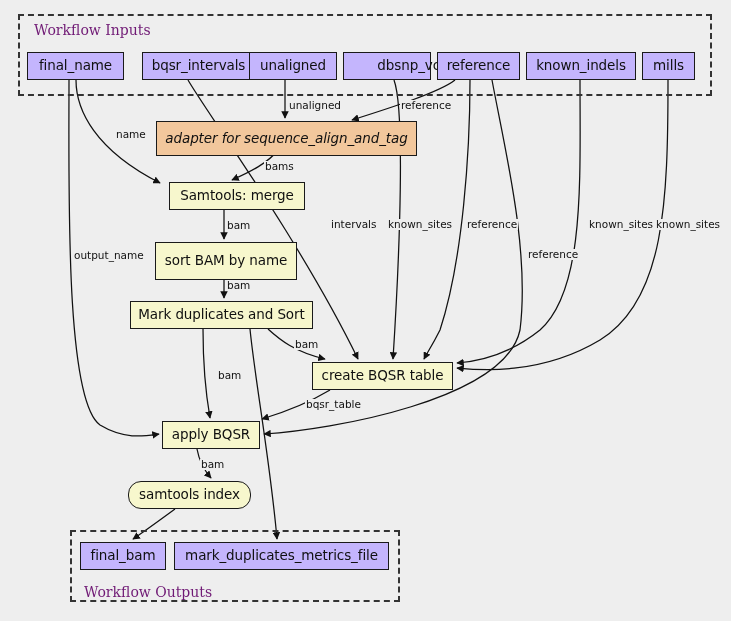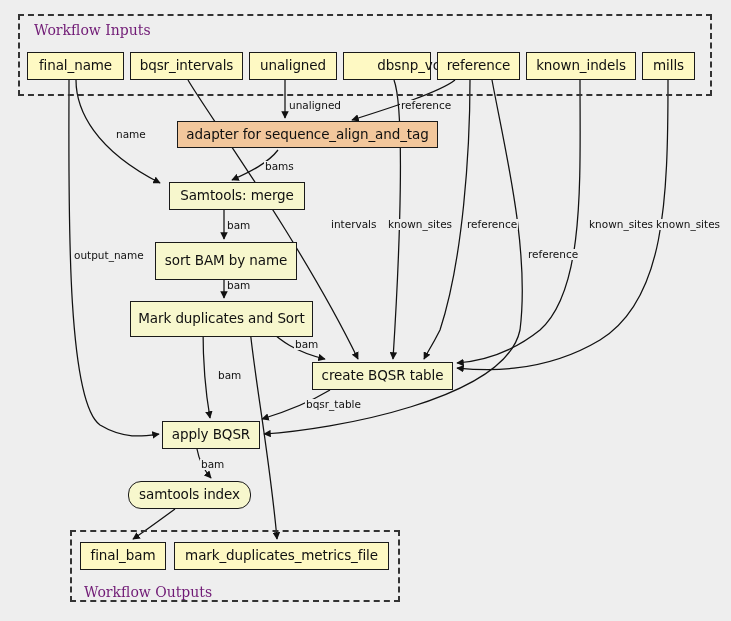--- a/index.html
+++ b/index.html
@@ -32,21 +32,21 @@
     border:1.4px solid #1a1a1a;
     display:flex;
     align-items:center;
     justify-content:center;
     font-size:13.5px;
     color:#101010;
     white-space:nowrap;
     line-height:1;
     letter-spacing:-0.1px;
   }
-  .node.io{ background:#fef9c3;text-align:right; }
+  .node.io{ background:#c4b5fd;text-align:right; }
   .node.step{ background:#f7f7cd; }
   .node.sub{ background:#f2c79c; }
 
   .elabel{
     position:absolute;
     font-size:10.5px;
     color:#111111;
     background:#eeeeee;
     white-space:nowrap;
     line-height:1;
@@ -106,31 +106,31 @@
     </g>
   </svg>
 
   <div class="group-box" style="left:18px;top:14px;width:694px;height:82px;"></div>
   <div class="group-label" style="left:34px;top:22px;">Workflow Inputs</div>
 
   <div class="group-box" style="left:70px;top:530px;width:330px;height:72px;"></div>
   <div class="group-label" style="left:84px;top:584px;">Workflow Outputs</div>
 
   <div class="node io" style="left:27px;top:52px;width:97px;height:28px;">final_name</div>
-  <div class="node io" style="left:130px;top:52px;width:113px;height:28px;">bqsr_intervals</div>
+  <div class="node io" style="left:142px;top:52px;width:113px;height:28px;">bqsr_intervals</div>
   <div class="node io" style="left:249px;top:52px;width:88px;height:28px;">unaligned</div>
   <div class="node io" style="left:343px;top:52px;width:88px;height:28px;padding-left:48px;">dbsnp_vcf</div>
   <div class="node io" style="left:437px;top:52px;width:83px;height:28px;">reference</div>
   <div class="node io" style="left:526px;top:52px;width:110px;height:28px;">known_indels</div>
   <div class="node io" style="left:642px;top:52px;width:53px;height:28px;">mills</div>
 
-  <div class="node sub" style="left:177px;top:121px;width:261px;height:27px;">adapter for sequence_align_and_tag</div>
+  <div class="node sub" style="left:156px;top:121px;width:261px;height:35px;font-style:italic;">adapter for sequence_align_and_tag</div>
   <div class="node step" style="left:157px;top:182px;width:136px;height:28px;margin-left:12px;">Samtools: merge</div>
   <div class="node step" style="left:155px;top:242px;width:142px;height:38px;">sort BAM by name</div>
-  <div class="node step" style="left:130px;top:301px;width:183px;height:36px;">Mark duplicates and Sort</div>
+  <div class="node step" style="left:130px;top:301px;width:183px;height:28px;">Mark duplicates and Sort</div>
   <div class="node step" style="left:312px;top:362px;width:141px;height:28px;">create BQSR table</div>
   <div class="node step" style="left:162px;top:421px;width:98px;height:28px;">apply BQSR</div>
   <div class="node step" style="left:128px;top:481px;width:123px;height:28px;border-radius:13px;">samtools index</div>
 
   <div class="node io" style="left:80px;top:542px;width:86px;height:28px;">final_bam</div>
   <div class="node io" style="left:174px;top:542px;width:215px;height:28px;">mark_duplicates_metrics_file</div>
 
   <div class="elabel" style="left:288px;top:100px;">unaligned</div>
   <div class="elabel" style="left:400px;top:100px;">reference</div>
   <div class="elabel" style="left:115px;top:129px;">name</div>

